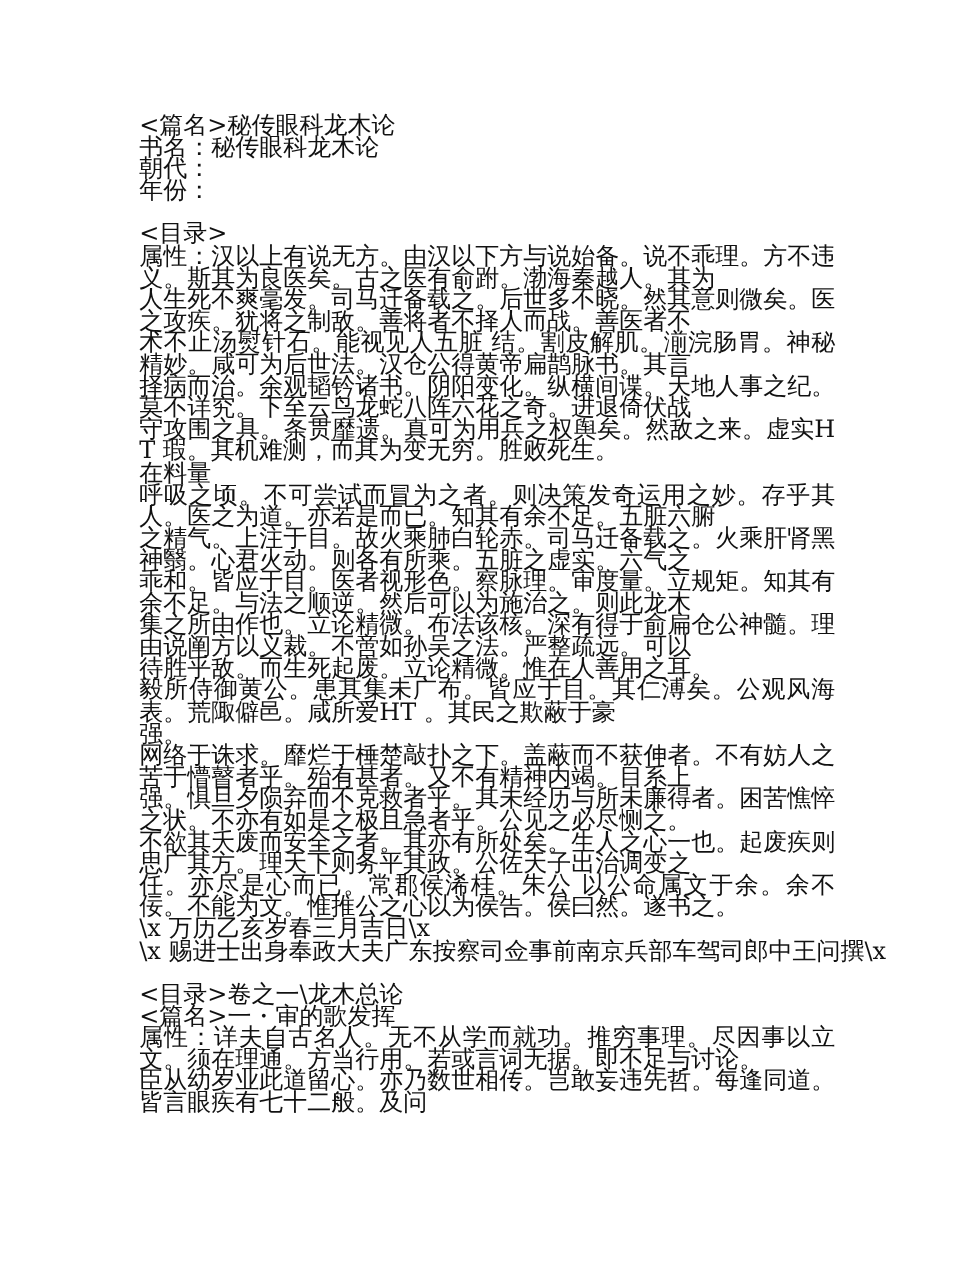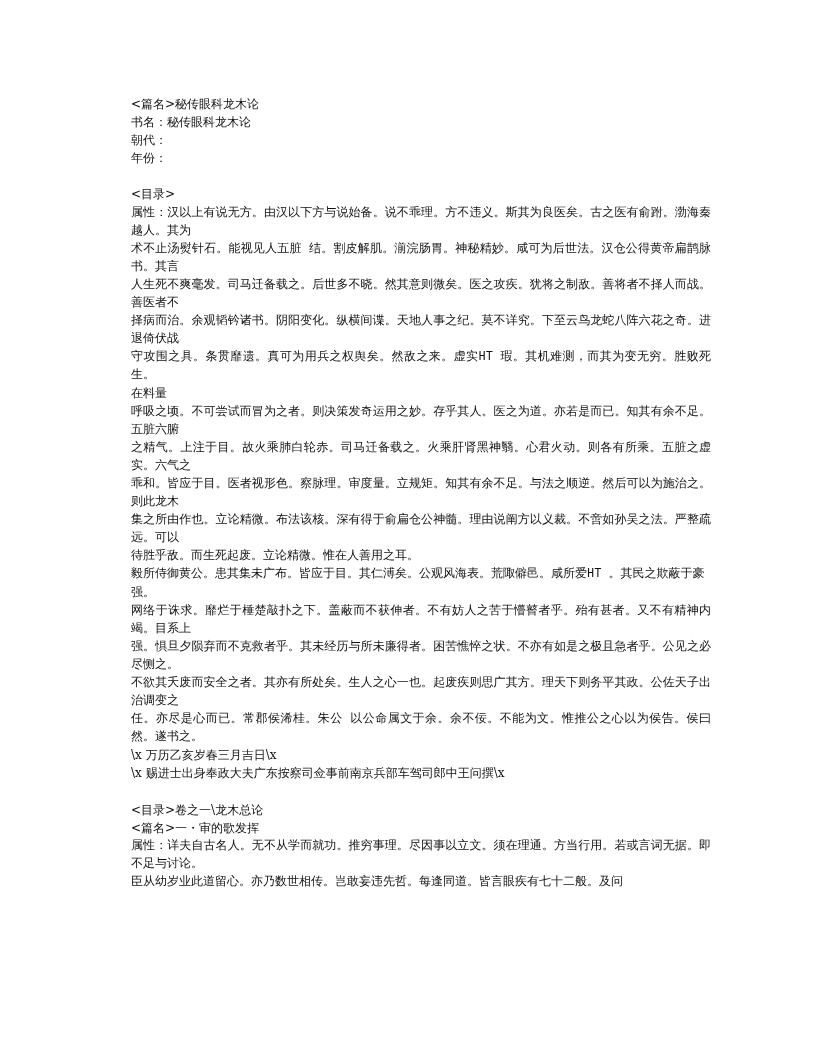--- a/index.html
+++ b/index.html
@@ -10,57 +10,56 @@
   body {
     width: 816px;
     height: 1056px;
     position: relative;
     overflow: hidden;
     font-family: "DejaVu Serif", "Liberation Serif", serif;
     color: #111111;
   }
   .page {
     position: absolute;
-    left: 131px;
+    left: 116px;
     top: 95px;
     width: 580px;
-    font-size: 12px;
+    font-size: 20px;
     line-height: 18.1px;
   }
   .line {
     display: block;
     white-space: pre;
     min-height: 18.1px;
   }
   .para {
     display: block;
     white-space: normal;
     word-break: break-all;
     text-align: justify;
-    font-family: Liberation Mono, monospace;
   }
   .blank {
     display: block;
     height: 18.1px;
   }
 </style>
 </head>
 <body>
 
 <div class="page">
   <span class="line">&lt;篇名&gt;秘传眼科龙木论</span>
   <span class="line">书名：秘传眼科龙木论</span>
   <span class="line">朝代：</span>
   <span class="line">年份：</span>
   <span class="blank"></span>
 
   <span class="line">&lt;目录&gt;</span>
   <span class="para">属性：汉以上有说无方。由汉以下方与说始备。说不乖理。方不违义。斯其为良医矣。古之医有俞跗。渤海秦越人。其为</span>
+  <span class="para">人生死不爽毫发。司马迁备载之。后世多不晓。然其意则微矣。医之攻疾。犹将之制敌。善将者不择人而战。善医者不</span>
   <span class="para">术不止汤熨针石。能视见人五脏 结。割皮解肌。湔浣肠胃。神秘精妙。咸可为后世法。汉仓公得黄帝扁鹊脉书。其言</span>
-  <span class="para">人生死不爽毫发。司马迁备载之。后世多不晓。然其意则微矣。医之攻疾。犹将之制敌。善将者不择人而战。善医者不</span>
   <span class="para">择病而治。余观韬钤诸书。阴阳变化。纵横间谍。天地人事之纪。莫不详究。下至云鸟龙蛇八阵六花之奇。进退倚伏战</span>
   <span class="para">守攻围之具。条贯靡遗。真可为用兵之权舆矣。然敌之来。虚实HT 瑕。其机难测，而其为变无穷。胜败死生。</span>
   <span class="para">在料量</span>
   <span class="para">呼吸之顷。不可尝试而冒为之者。则决策发奇运用之妙。存乎其人。医之为道。亦若是而已。知其有余不足。五脏六腑</span>
   <span class="para">之精气。上注于目。故火乘肺白轮赤。司马迁备载之。火乘肝肾黑神翳。心君火动。则各有所乘。五脏之虚实。六气之</span>
   <span class="para">乖和。皆应于目。医者视形色。察脉理。审度量。立规矩。知其有余不足。与法之顺逆。然后可以为施治之。则此龙木</span>
   <span class="para">集之所由作也。立论精微。布法该核。深有得于俞扁仓公神髓。理由说阐方以义裁。不啻如孙吴之法。严整疏远。可以</span>
   <span class="para">待胜乎敌。而生死起废。立论精微。惟在人善用之耳。</span>
   <span class="para">毅所侍御黄公。患其集未广布。皆应于目。其仁溥矣。公观风海表。荒陬僻邑。咸所爱HT 。其民之欺蔽于豪</span>
   <span class="para">强。</span>

